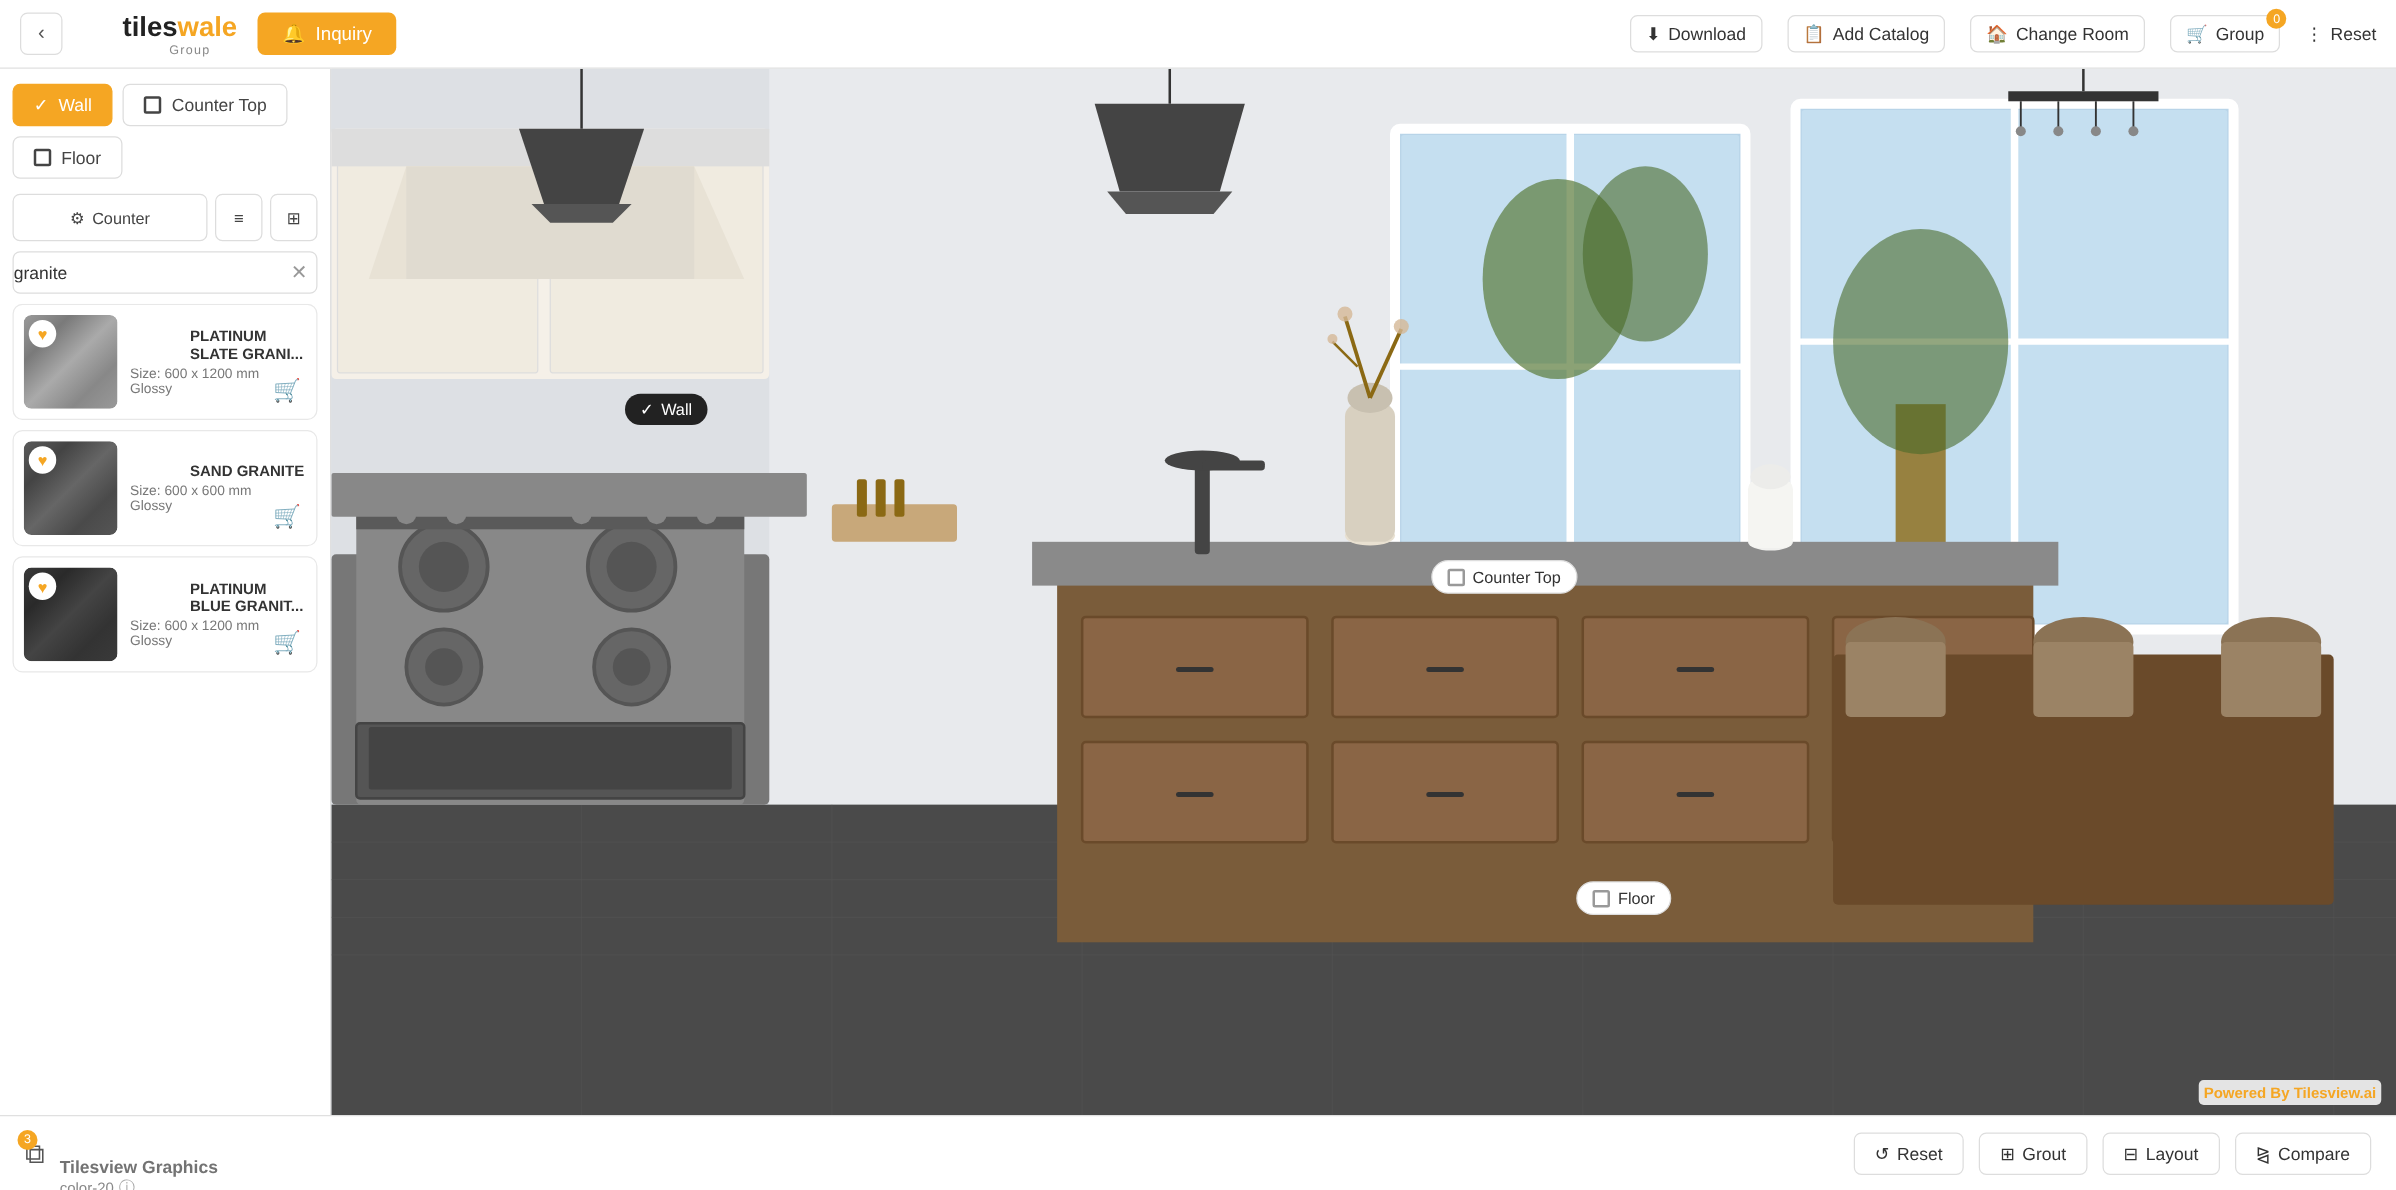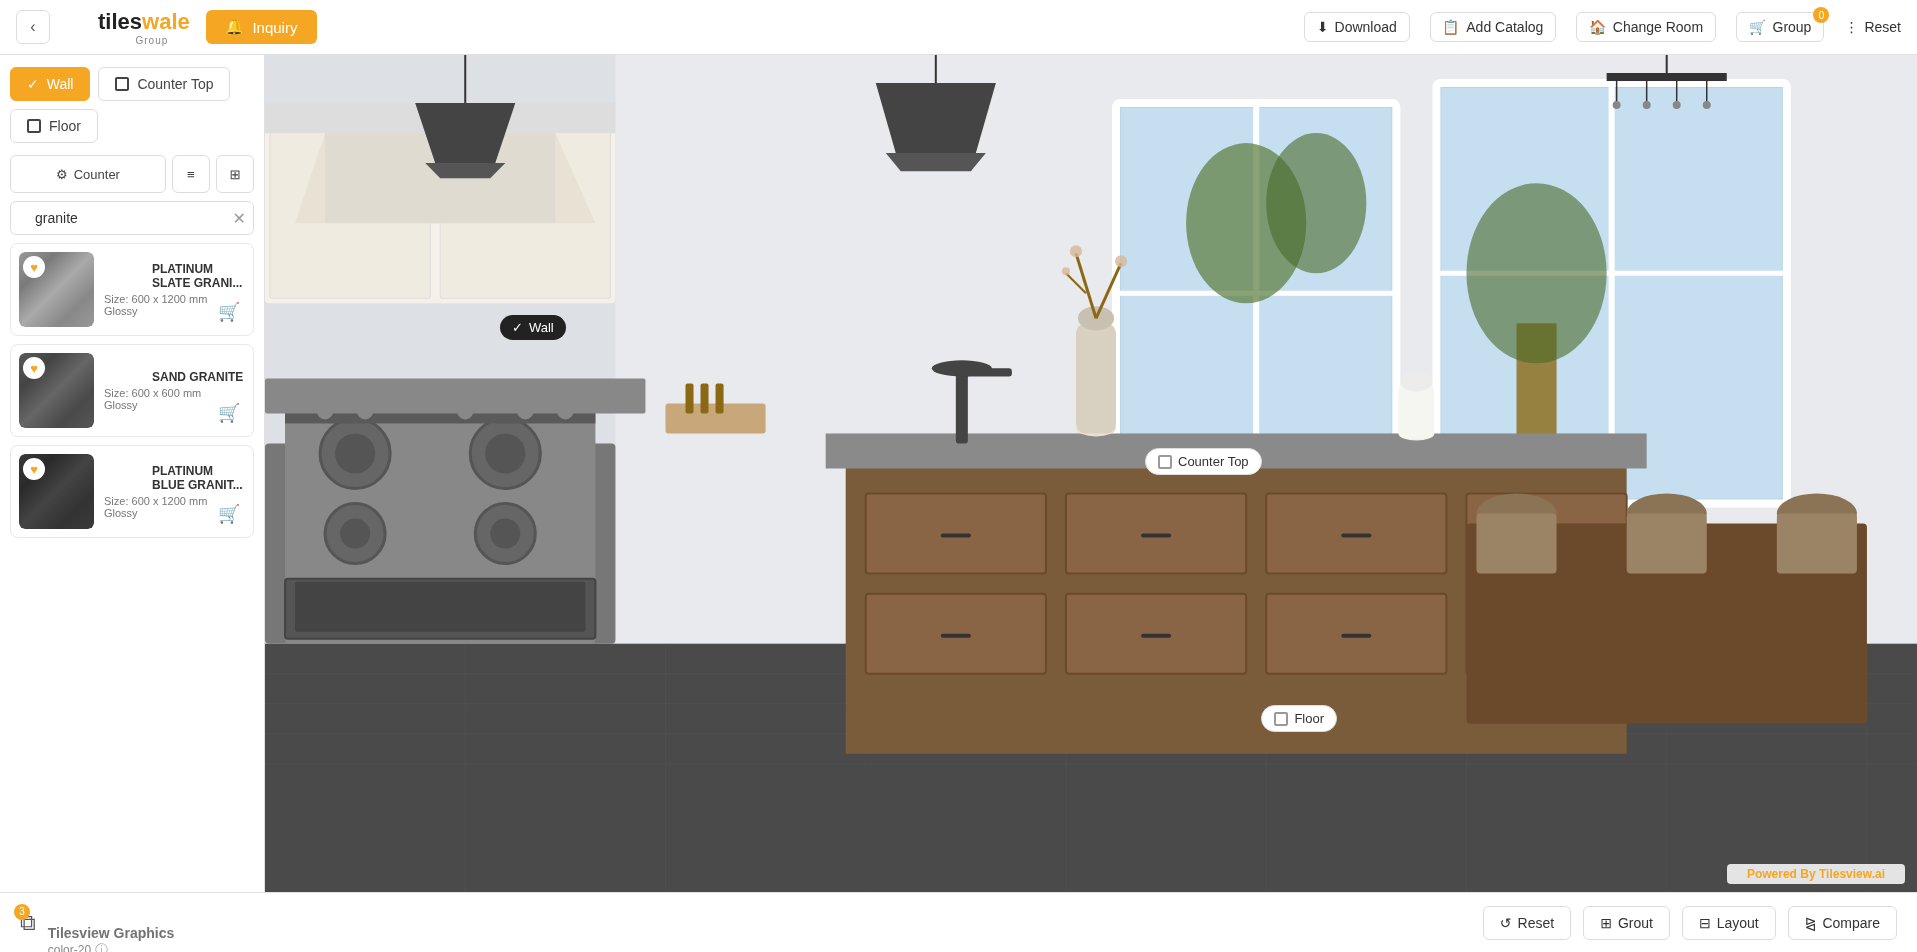--- a/index.html
+++ b/index.html
@@ -72,21 +72,21 @@
       font-size: 13px; color: #444; background: #fff;
     }
     .view-btn {
       width: 38px; height: 38px; display: flex; align-items: center; justify-content: center;
       border: 1px solid #ddd; border-radius: 6px; cursor: pointer; background: #fff; color: #444;
     }
 
     .search-bar { padding: 0 10px 8px; }
     .search-input-wrap { position: relative; }
     .search-input {
-      width: 100%; padding: 8px 30px 8px 24px; border: 1px solid #ddd;
+      width: 100%; padding: 8px 30px 8px 0; border: 1px solid #ddd;
       border-radius: 6px; font-size: 14px; outline: none; color: #333;
     }
     .search-clear {
       position: absolute; right: 8px; top: 50%; transform: translateY(-50%);
       cursor: pointer; color: #999; font-size: 16px;
     }
 
     .tile-list { flex: 1; overflow-y: auto; padding: 0 10px 10px; display: flex; flex-direction: column; gap: 8px; }
     .tile-item {
       display: flex; align-items: center; gap: 10px; padding: 8px;
@@ -131,21 +131,21 @@
       font-size: 13px; font-weight: 500; cursor: pointer; white-space: nowrap;
     }
     .hotspot.wall-spot { top: 260px; left: 235px; }
     .hotspot.counter-spot { top: 393px; left: 880px; background: #fff; color: #333; border: 1px solid #ddd; }
     .hotspot.floor-spot { top: 650px; right: 580px; background: #fff; color: #333; border: 1px solid #ddd; }
 
     
     .powered-by {
       position: absolute; bottom: 8px; right: 12px;
       font-size: 12px; color: #888; background: rgba(255,255,255,0.85);
-      padding: 3px 20px; border-radius: 4px;
+      padding: 3px 4px; border-radius: 4px;
     }
     .powered-by span { color: #f5a623; font-weight: 600; }
 
     
     .bottom-bar {
       height: 60px; background: #fff; border-top: 1px solid #e0e0e0;
       display: flex; align-items: center; justify-content: space-between;
       padding: 0 20px; flex-shrink: 0;
     }
     .bottom-left { display: flex; align-items: center; gap: 12px; }

